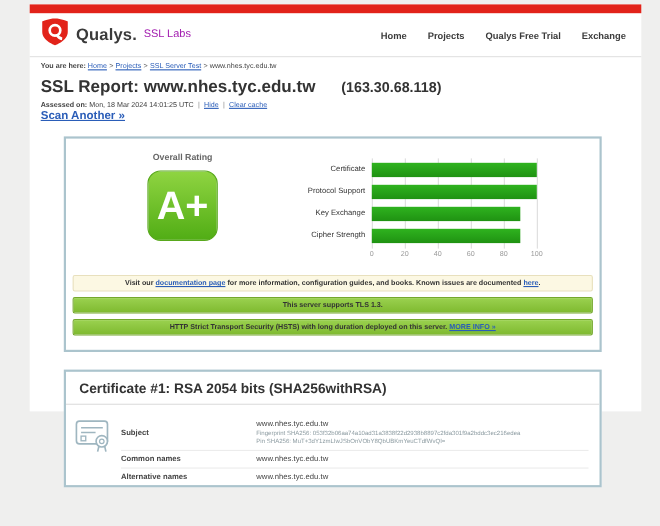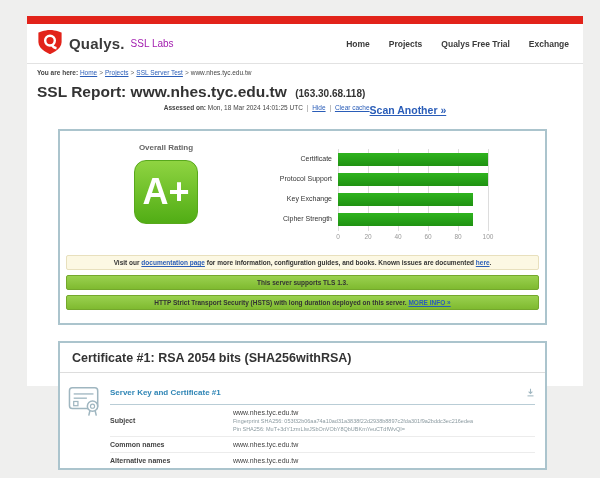--- a/index.html
+++ b/index.html
@@ -1,39 +1,39 @@
 <!DOCTYPE html>
 <html><head>
 <meta charset="utf-8">
 <style>
   * { margin:0; padding:0; box-sizing:border-box; }
   html,body { width:600px; height:478px; overflow:hidden; }
   body { background:#efefee; font-family:"Liberation Sans","DejaVu Sans",sans-serif; color:#3a3a3a; }
-  .page { position:absolute; left:27px; top:16px; width:556px; height:370px; background:#ffffff; }
+  .page { position:absolute; left:27px; top:4px; width:556px; height:370px; background:#ffffff; }
   .redbar { height:8px; background:#e2231a; }
 
   
   .hdr { height:40px; display:flex; align-items:center; justify-content:space-between; padding:0 14px 0 10px; border-bottom:1px solid #e2e2e2; }
   .brand { display:flex; align-items:center; gap:6px; }
   .brand-qualys { font-size:15px; font-weight:bold; color:#3a3a3a; letter-spacing:.2px; }
   .brand-ssllabs { font-size:10px; color:#a21caf; }
   .nav { display:flex; gap:19px; }
   .nav a { font-size:8.5px; font-weight:bold; color:#3b3b3b; text-decoration:none; }
 
   
   .crumbs { padding:5px 10px 4px; font-size:6.5px; color:#444; }
   .crumbs .pfx { font-weight:bold; }
   .crumbs a { color:#2a5db8; text-decoration:underline; }
   .crumbs .sep { color:#666; margin:0 2px; }
 
   
   .title-row { padding:3px 10px 0; }
   .title-row h1 { font-size:15.5px; font-weight:bold; color:#333; display:inline; }
-  .title-ip { font-size:10px; font-weight:bold; color:#333; margin-left:4px; }
-  .assessed-row { display:flex; justify-content:center; align-items:flex-start; padding:3px 10px 0; }
+  .title-ip { font-size:13px; font-weight:bold; color:#333; margin-left:19px; }
+  .assessed-row { display:flex; justify-content:flex-start; align-items:flex-start; padding:3px 10px 0;flex-direction:column; }
   .assessed { font-size:6.5px; color:#444; }
   .assessed .lbl { font-weight:bold; }
   .assessed a { color:#2a5db8; text-decoration:underline; }
   .assessed .sep { color:#888; margin:0 2px; }
   .scan-another { font-size:10.5px; font-weight:bold; color:#2a5db8; text-decoration:underline; }
 
   
   .panel { margin:13px 0 0 31px; width:489px; border:2px solid #abc4cd; background:#fff; }
   .panel-hd-gray { padding:7px 12px; font-size:13px; font-weight:bold; color:#828282;
                    background:linear-gradient(180deg,#fefefe,#f0f0f0); border-bottom:1px solid #d8d8d8; }
@@ -178,29 +178,20 @@
           <rect x="1.5" y="3" width="30" height="22" rx="3" fill="#ffffff" stroke="#9fb6c0" stroke-width="1.6"></rect>
           <line x1="6" y1="9.5" x2="27" y2="9.5" stroke="#9fb6c0" stroke-width="1.4"></line>
           <line x1="6" y1="14" x2="20" y2="14" stroke="#9fb6c0" stroke-width="1.4"></line>
           <rect x="6" y="17.5" width="4.5" height="4.5" fill="none" stroke="#9fb6c0" stroke-width="1.3"></rect>
           <path d="M23.5 26 L22 32.5 M28.5 26 L30 32.5" stroke="#9fb6c0" stroke-width="1.6" fill="none"></path>
           <circle cx="26" cy="22.5" r="5.5" fill="#ffffff" stroke="#9fb6c0" stroke-width="1.6"></circle>
           <circle cx="26" cy="22.5" r="2.2" fill="none" stroke="#9fb6c0" stroke-width="1.2"></circle>
         </svg>
       </div>
       <div class="cert-main">
-        <div class="cert-sec-row">
-          <span class="cert-sec-title">Server Key and Certificate #1</span>
-          <span style="cursor:pointer;">
-            <svg width="9" height="9" viewBox="0 0 12 12">
-              <path d="M6 1 L6 7 M3.5 4.8 L6 7.3 L8.5 4.8" stroke="#9fb6c0" stroke-width="1.4" fill="none"></path>
-              <line x1="2" y1="10.5" x2="10" y2="10.5" stroke="#9fb6c0" stroke-width="1.4"></line>
-            </svg>
-          </span>
-        </div>
         <div class="cert-table" id="cert-table">
             <div class="cert-row">
               <div class="cert-label">Subject</div>
               <div class="cert-value">
                 <div>www.nhes.tyc.edu.tw</div>
                 <div class="cert-extra">Fingerprint SHA256: 053f32b06aa74a10ad31a3838f22d2938b8897c2fda301f9a2bddc3ec216edea</div>
                 <div class="cert-extra">Pin SHA256: MuT+3dY1zmLIwJSbOnVObY8QbUBKmYeuCTdfWvQI=</div>
               </div>
             </div>
             <div class="cert-row">

